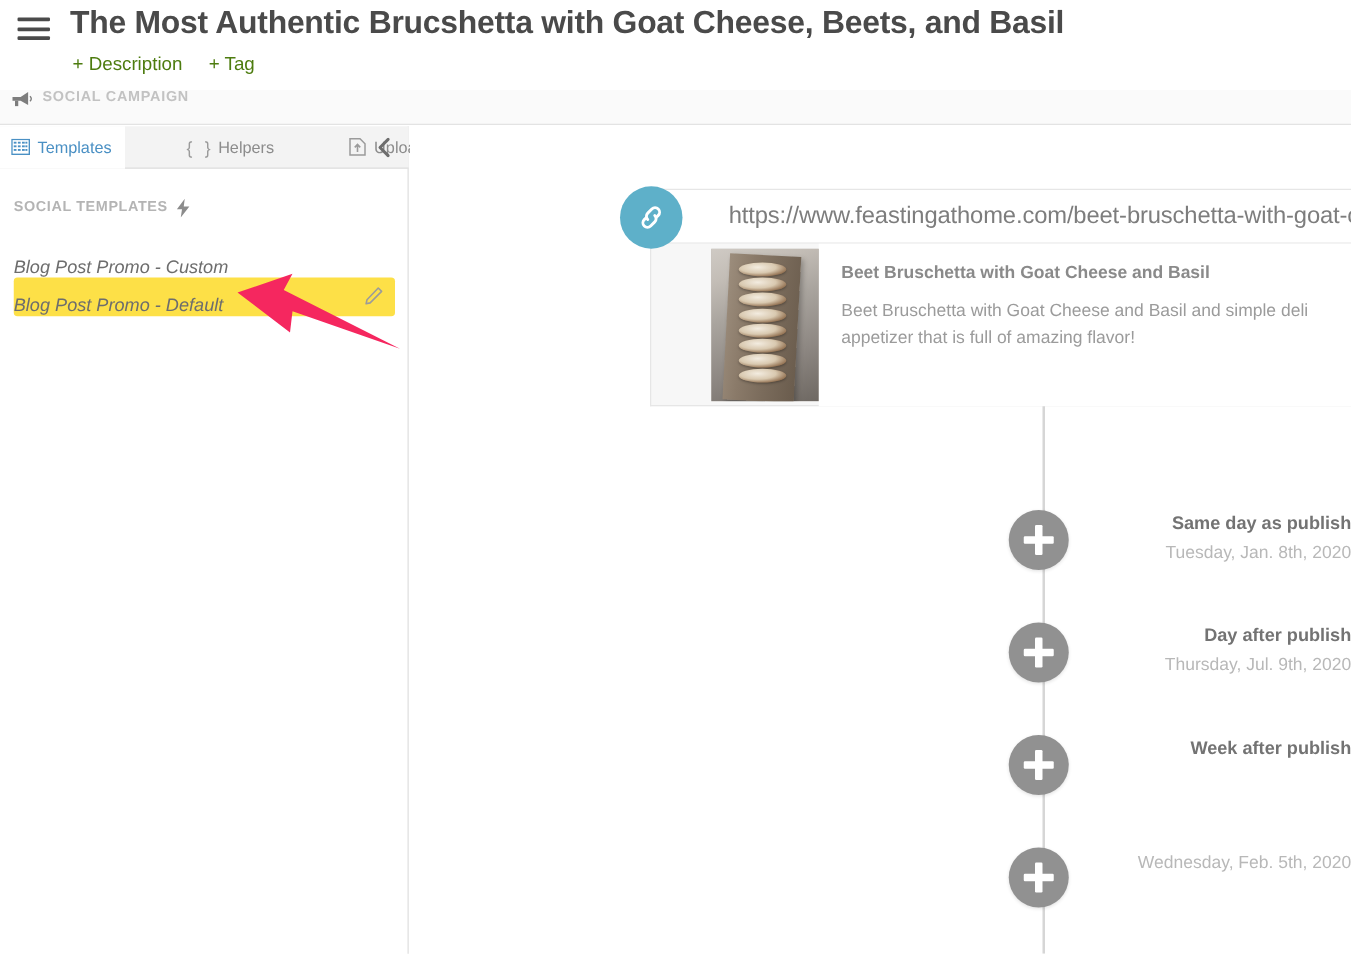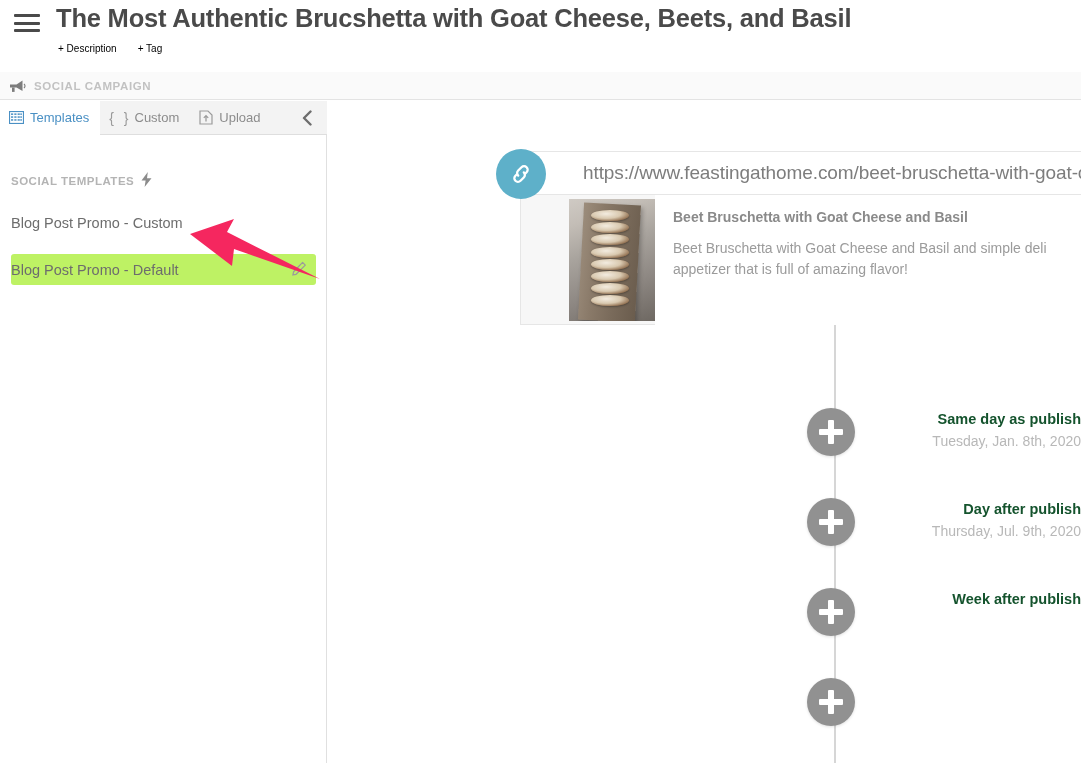--- a/index.html
+++ b/index.html
@@ -33,32 +33,32 @@
     font-size: 25.5px; font-weight: bold;
     color: #4a4a4a;
     letter-spacing: -0.2px;
     white-space: nowrap;
   }
   .meta-row {
     position: absolute; left: 58px; top: 43px;
     display: flex; align-items: center;
   }
   .meta-link {
-    font-size: 10px; color: #000000;
+    font-size: 15px; color: #4d7c0f;
     white-space: nowrap; cursor: pointer;
   }
   .meta-link + .meta-link { margin-left: 21px; }
 
   
   .campaign-bar {
     position: absolute; left: 0; top: 72px;
     width: 1081px; height: 28px;
     background: #fafafa;
     border-bottom: 1px solid #e3e3e3;
-    display: flex; align-items: center;
+    display: flex; align-items: flex-start;
     padding-left: 8px;
   }
   .megaphone-icon {
     width: 18px; height: 14px;
     flex: 0 0 auto;
     display: flex; align-items: center; justify-content: center;
   }
   .campaign-label {
     margin-left: 8px;
     font-size: 11.5px; font-weight: bold;
@@ -72,21 +72,21 @@
     position: absolute; left: 0; top: 101px;
     width: 327px; height: 662px;
     background: #ffffff;
     border-right: 1px solid #e0e0e0;
   }
   .tab-strip {
     position: absolute; left: 0; top: 0;
     width: 327px; height: 34px;
     background: #f3f3f3;
     border-bottom: 1px solid #dedede;
-    display: flex; align-items: center;
+    display: flex; align-items: center; gap: 40px;
   }
   .tab {
     height: 34px;
     display: flex; align-items: center;
     padding: 0 11px 0 9px;
     font-size: 13px;
     color: #8c8c8c;
     cursor: pointer;
     white-space: nowrap;
   }
@@ -107,21 +107,21 @@
     position: absolute; right: 11px; top: 8px;
     width: 18px; height: 18px;
     display: flex; align-items: center; justify-content: center;
     cursor: pointer;
   }
 
   
   .section-row {
     position: absolute; left: 0; top: 44px;
     width: 327px; height: 42px;
-    display: flex; align-items: flex-end;
+    display: flex; align-items: center;
   }
   .section-title {
     margin-left: 11px;
     font-size: 11.5px; font-weight: bold;
     letter-spacing: 0.5px;
     color: #b4b4b4;
     white-space: nowrap;
   }
   .bolt-icon { margin-left: 7px; display: flex; align-items: center; }
   .new-template-btn {
@@ -137,26 +137,27 @@
     width: 0; height: 0; margin-left: 6px;
     border-left: 4px solid transparent;
     border-right: 4px solid transparent;
     border-top: 5px solid #565656;
   }
 
   
   .tpl-list { position: absolute; left: 0; top: 90px; width: 327px; }
   .tpl-item {
     position: relative;
-    height: 31px; margin: 16px 11px;
-    display: flex; align-items: center;
+    height: 31px; margin: 0 11px;
+    display: flex; align-items: flex-end;
     border-radius: 3px;
     cursor: pointer;
-  }
-  .tpl-item.selected { background: #bef264; }
+    font-style: italic;
+  }
+  .tpl-item.selected { background: #fde047; }
   .tpl-name {
     font-size: 14.5px; color: #6d6d6d;
     white-space: nowrap;
   }
   .pencil-icon {
     position: absolute; right: 9px; top: 7px;
     width: 16px; height: 16px;
     cursor: pointer;
   }
 
@@ -267,21 +268,21 @@
   .tl-plus-v {
     position: absolute; width: 6px; height: 24px;
     background: #ffffff; border-radius: 1px;
   }
   .tl-labels {
     position: absolute; right: 0; width: 300px;
     text-align: right;
   }
   .tl-title {
     font-size: 14.5px; font-weight: bold;
-    color: #14532d; margin-bottom: 6px;
+    color: #737373; margin-bottom: 6px;
     white-space: nowrap;
   }
   .tl-date {
     font-size: 14px; color: #b8b8b8;
     white-space: nowrap;
   }
 
   
   .red-arrow {
     position: absolute; left: 186px; top: 216px;
@@ -339,21 +340,21 @@
             <rect x="8.6" y="8.2" width="2.2" height="1.5"></rect>
               <rect x="11.3" y="8.2" width="1.6" height="1.5"></rect>
           </g>
         </svg>
       </span>
       <span>Templates</span>
     </div>
 
     <div class="tab">
       <span class="helper-braces">{ }</span>
-      <span>Custom</span>
+      <span>Helpers</span>
     </div>
 
     <div class="tab">
       <span class="tab-icon">
         <svg width="14" height="15" viewBox="0 0 14 15">
           <path d="M1 1 h8 l4 4 v9 h-12 z" fill="none" stroke="#9b9b9b" stroke-width="1.2"></path>
           <path d="M7 11.5 V5.8 M4.8 7.9 L7 5.6 L9.2 7.9" stroke="#9b9b9b" stroke-width="1.3" fill="none"></path>
         </svg>
       </span>
       <span>Upload</span>
@@ -447,20 +448,21 @@
 
   <div class="tl-labels" style="top:490px;">
     <div class="tl-title">Week after publish</div>
   </div>
   <div class="tl-node" style="top:487px;">
     <span class="tl-plus-h"></span>
     <span class="tl-plus-v"></span>
   </div>
 
   <div class="tl-labels" style="top:580px;">
+    <div class="tl-date">Wednesday, Feb. 5th, 2020</div>
   </div>
   <div class="tl-node" style="top:577px;">
     <span class="tl-plus-h"></span>
     <span class="tl-plus-v"></span>
   </div>
 </div>
 
 <div class="red-arrow">
   <svg width="140" height="72" viewBox="0 0 140 72">
     <path d="M4 18 L48 3 L41 16 L134 63 L48 33 L46 50 Z" fill="#f5275f"></path>

